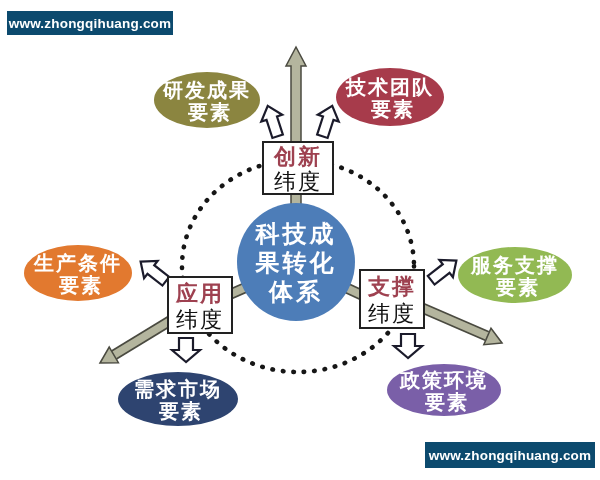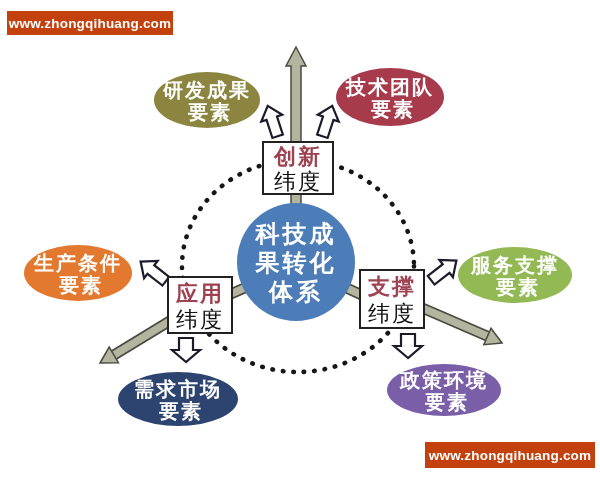--- a/index.html
+++ b/index.html
@@ -1,21 +1,21 @@
 <!DOCTYPE html>
 <html><head>
 <meta charset="utf-8">
 <style>
   html,body{margin:0;padding:0;background:#fff;}
   #stage{
     position:relative;width:600px;height:480px;background:#ffffff;
     font-family:"Liberation Sans",sans-serif;overflow:hidden;
   }
   .watermark{
-    position:absolute;background:#c2410c;color:#ffffff;
+    position:absolute;background:#0c4a6e;color:#ffffff;
     display:flex;align-items:center;justify-content:center;
     font-size:13.5px;font-weight:bold;letter-spacing:.2px;
     font-family:"Liberation Sans",sans-serif;
   }
   #wm-top{left:7px;top:11px;width:166px;height:24px;}
   #wm-bottom{left:425px;top:442px;width:170px;height:26px;}
   svg text{font-family:"Liberation Serif",serif;}
   .ellipse-label{fill:#ffffff;font-weight:bold;font-size:20px;letter-spacing:2px;text-anchor:middle;}
   .center-label{fill:#ffffff;font-weight:bold;font-size:24px;letter-spacing:3px;text-anchor:middle;}
   .box-word{font-size:22px;letter-spacing:2px;text-anchor:middle;font-weight:bold;}

